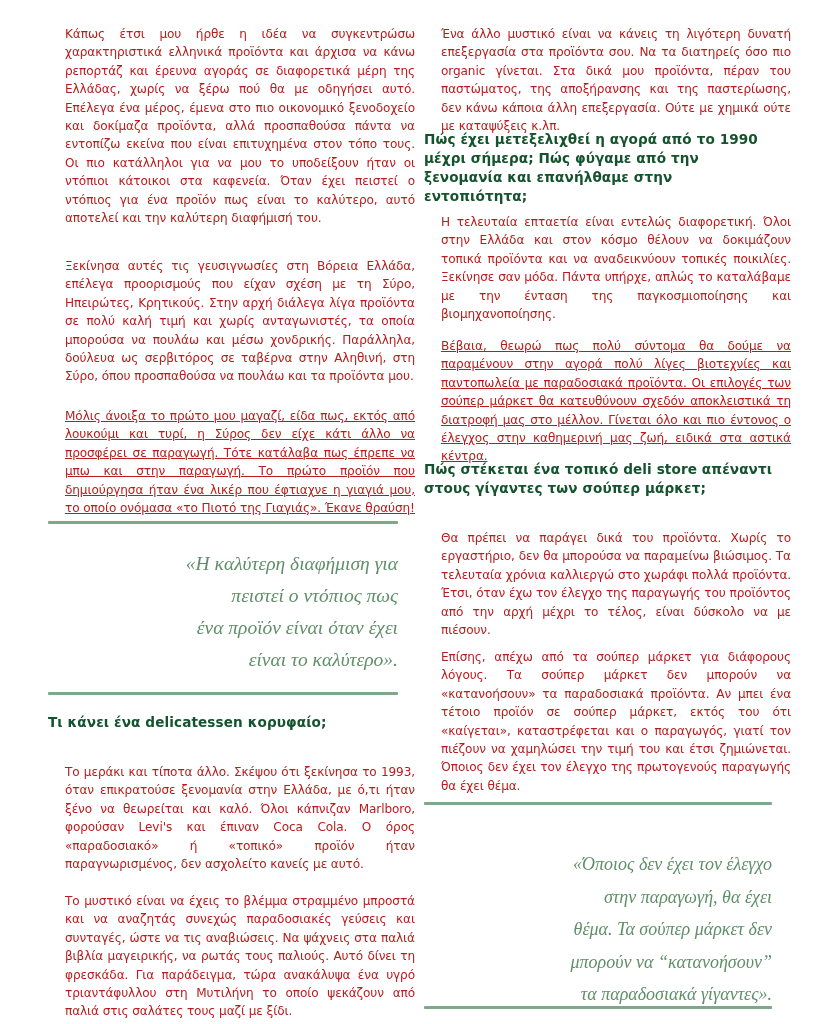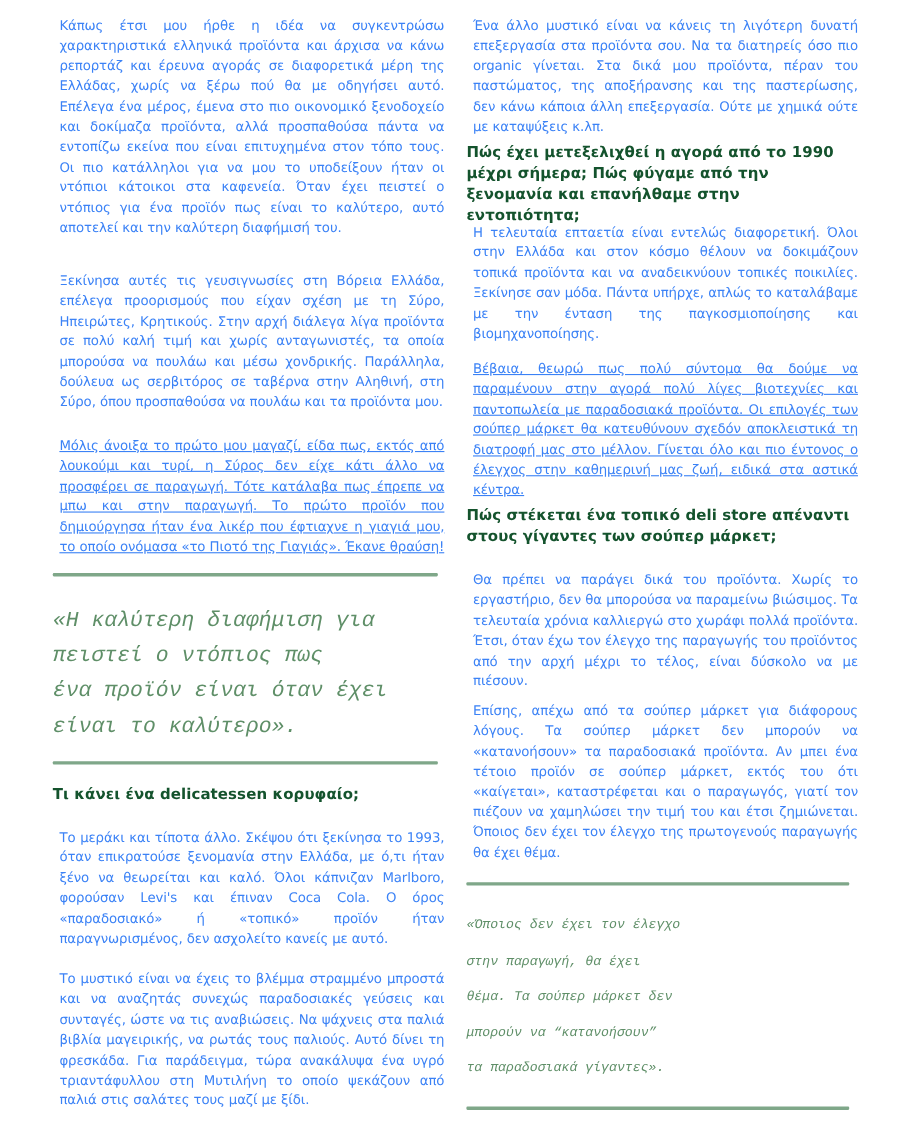--- a/index.html
+++ b/index.html
@@ -1,27 +1,27 @@
 <!DOCTYPE html>
 <html><head>
 <meta charset="utf-8">
 <style>
   html, body { margin: 0; padding: 0; background: #ffffff; }
   body { width: 819px; height: 1024px; overflow: hidden; position: relative;
          font-family: "DejaVu Sans", sans-serif; color: #3a3a3a; }
   .col { position: absolute; top: 0; }
   .col-left { left: 48px; width: 350px; }
   .col-right { left: 424px; width: 350px; }
-  p.body { margin: 6px; font-size: 12.1px; line-height: 18.4px; text-align: justify;
-           letter-spacing: -0.1px; color: #3b82f6; }
+  p.body { margin: 17px; font-size: 12.1px; line-height: 18.4px; text-align: justify;
+           letter-spacing: -0.1px; color: #b91c1c; }
   h3.sub { margin: 0; font-size: 13.6px; line-height: 19px; font-weight: bold;
            color: #14532d; letter-spacing: 0.1px; }
   .rule { position: absolute; height: 3px; background: #7fa789; border-radius: 1px; }
-  .quote { position: absolute; font-family: Liberation Mono, monospace; font-style: italic;
-           color: #5f8f68; text-align: left; font-size: 19.5px; line-height: 32px;
+  .quote { position: absolute; font-family: Liberation Serif, serif; font-style: italic;
+           color: #5f8f68; text-align: right; font-size: 19.5px; line-height: 32px;
            margin: 0; }
 </style>
 </head>
 <body>
 
 <div class="col col-left">
   <p class="body" style="position:absolute; top:8px; width:350px;">Κάπως έτσι μου ήρθε η ιδέα να συγκεντρώσω χαρακτηριστικά ελληνικά προϊόντα και άρχισα να κάνω ρεπορτάζ και έρευνα αγοράς σε διαφορετικά μέρη της Ελλάδας, χωρίς να ξέρω πού θα με οδηγήσει αυτό. Επέλεγα ένα μέρος, έμενα στο πιο οικονομικό ξενοδοχείο και δοκίμαζα προϊόντα, αλλά προσπαθούσα πάντα να εντοπίζω εκείνα που είναι επιτυχημένα στον τόπο τους. Οι πιο κατάλληλοι για να μου το υποδείξουν ήταν οι ντόπιοι κάτοικοι στα καφενεία. Όταν έχει πειστεί ο ντόπιος για ένα προϊόν πως είναι το καλύτερο, αυτό αποτελεί και την καλύτερη διαφήμισή του.</p>
   <p class="body" style="position:absolute; top:240px; width:350px;">Ξεκίνησα αυτές τις γευσιγνωσίες στη Βόρεια Ελλάδα, επέλεγα προορισμούς που είχαν σχέση με τη Σύρο, Ηπειρώτες, Κρητικούς. Στην αρχή διάλεγα λίγα προϊόντα σε πολύ καλή τιμή και χωρίς ανταγωνιστές, τα οποία μπορούσα να πουλάω και μέσω χονδρικής. Παράλληλα, δούλευα ως σερβιτόρος σε ταβέρνα στην Αληθινή, στη Σύρο, όπου προσπαθούσα να πουλάω και τα προϊόντα μου.</p>
   <p class="body" style="position:absolute; top:390px; width:350px;text-decoration:underline;">Μόλις άνοιξα το πρώτο μου μαγαζί, είδα πως, εκτός από λουκούμι και τυρί, η Σύρος δεν είχε κάτι άλλο να προσφέρει σε παραγωγή. Τότε κατάλαβα πως έπρεπε να μπω και στην παραγωγή. Το πρώτο προϊόν που δημιούργησα ήταν ένα λικέρ που έφτιαχνε η γιαγιά μου, το οποίο ονόμασα «το Πιοτό της Γιαγιάς». Έκανε θραύση!</p>
 </div>
@@ -48,21 +48,21 @@
   <h3 class="sub" style="position:absolute; top:130px; width:350px;">Πώς έχει μετεξελιχθεί η αγορά από το 1990 μέχρι σήμερα; Πώς φύγαμε από την ξενομανία και επανήλθαμε στην εντοπιότητα;</h3>
   <p class="body" style="position:absolute; top:196px; width:350px;">Η τελευταία επταετία είναι εντελώς διαφορετική. Όλοι στην Ελλάδα και στον κόσμο θέλουν να δοκιμάζουν τοπικά προϊόντα και να αναδεικνύουν τοπικές ποικιλίες. Ξεκίνησε σαν μόδα. Πάντα υπήρχε, απλώς το καταλάβαμε με την ένταση της παγκοσμιοποίησης και βιομηχανοποίησης.</p>
   <p class="body" style="position:absolute; top:320px; width:350px;text-decoration:underline;">Βέβαια, θεωρώ πως πολύ σύντομα θα δούμε να παραμένουν στην αγορά πολύ λίγες βιοτεχνίες και παντοπωλεία με παραδοσιακά προϊόντα. Οι επιλογές των σούπερ μάρκετ θα κατευθύνουν σχεδόν αποκλειστικά τη διατροφή μας στο μέλλον. Γίνεται όλο και πιο έντονος ο έλεγχος στην καθημερινή μας ζωή, ειδικά στα αστικά κέντρα.</p>
   <h3 class="sub" style="position:absolute; top:460px; width:350px;">Πώς στέκεται ένα τοπικό deli store απέναντι στους γίγαντες των σούπερ μάρκετ;</h3>
   <p class="body" style="position:absolute; top:512px; width:350px;">Θα πρέπει να παράγει δικά του προϊόντα. Χωρίς το εργαστήριο, δεν θα μπορούσα να παραμείνω βιώσιμος. Τα τελευταία χρόνια καλλιεργώ στο χωράφι πολλά προϊόντα. Έτσι, όταν έχω τον έλεγχο της παραγωγής του προϊόντος από την αρχή μέχρι το τέλος, είναι δύσκολο να με πιέσουν.</p>
   <p class="body" style="position:absolute; top:631px; width:350px;">Επίσης, απέχω από τα σούπερ μάρκετ για διάφορους λόγους. Τα σούπερ μάρκετ δεν μπορούν να «κατανοήσουν» τα παραδοσιακά προϊόντα. Αν μπει ένα τέτοιο προϊόν σε σούπερ μάρκετ, εκτός του ότι «καίγεται», καταστρέφεται και ο παραγωγός, γιατί τον πιέζουν να χαμηλώσει την τιμή του και έτσι ζημιώνεται. Όποιος δεν έχει τον έλεγχο της πρωτογενούς παραγωγής θα έχει θέμα.</p>
 </div>
 
 <div class="rule" style="left:424px; top:802px; width:348px;"></div>
 
-<div class="quote" style="left:424px; top:825px; width:348px; font-size:12px; line-height:32.5px;">
+<div class="quote" style="left:424px; top:848px; width:348px; font-size:18px; line-height:32.5px;">
   <div>«Όποιος δεν έχει τον έλεγχο</div>
   <div>στην παραγωγή, θα έχει</div>
   <div>θέμα. Τα σούπερ μάρκετ δεν</div>
   <div>μπορούν να “κατανοήσουν”</div>
   <div>τα παραδοσιακά γίγαντες».</div>
 </div>
 
 <div class="rule" style="left:424px; top:1006px; width:348px;"></div>
 
 </body></html>

